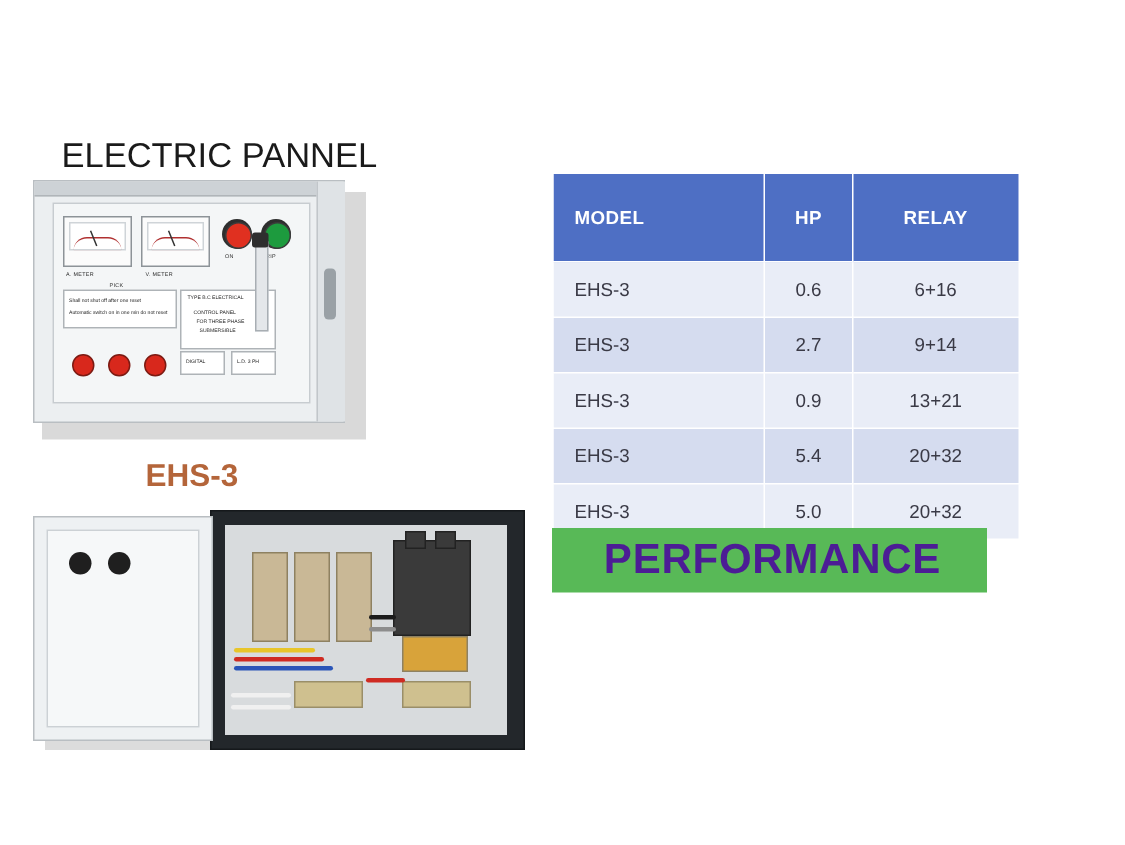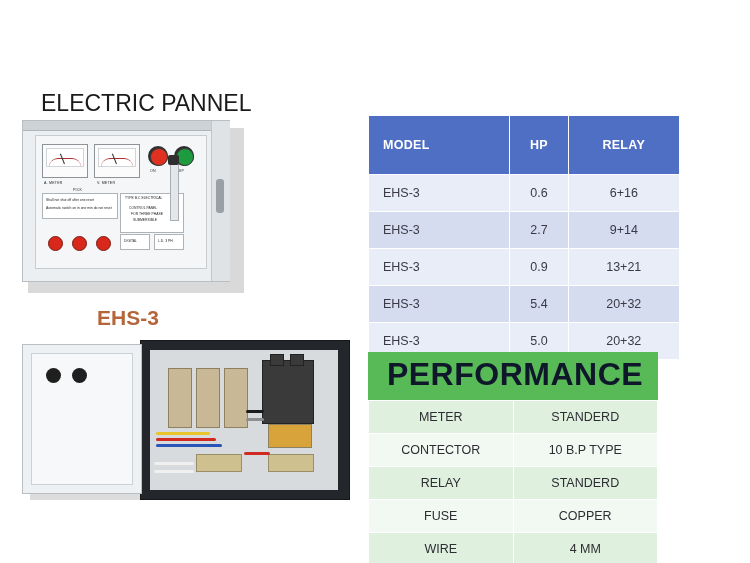--- a/index.html
+++ b/index.html
@@ -85,22 +85,22 @@
   
   .perf-wrap {
     position: absolute;
     left: 368px;
     top: 352px;
     width: 290px;
   }
   .perf-header {
     background: #5cb85c;
     background: #58b957;
-    color: #0f172a;
-    font-size: 32px;
+    color: #4c1d95;
+    font-size: 28px;
     font-weight: bold;
     text-align: center;
     padding: 6px 0 8px 4px;
     letter-spacing: 0.5px;
     line-height: 1.05;
   }
   .perf-table {
     width: 290px;
     border-collapse: collapse;
     font-size: 12.5px;
@@ -388,39 +388,15 @@
       <tr class="odd">
         <td class="col-model">EHS-3</td>
         <td>5.0</td>
         <td>20+32</td>
       </tr>
     </tbody>
   </table>
 
   <div class="perf-wrap">
     <div class="perf-header">PERFORMANCE</div>
-    <table class="perf-table">
-      <tbody>
-        <tr class="odd">
-          <td class="lbl">METER</td>
-          <td class="val">STANDERD</td>
-        </tr>
-        <tr class="even">
-          <td class="lbl">CONTECTOR</td>
-          <td class="val">10 B.P TYPE</td>
-        </tr>
-        <tr class="odd">
-          <td class="lbl">RELAY</td>
-          <td class="val">STANDERD</td>
-        </tr>
-        <tr class="even">
-          <td class="lbl">FUSE</td>
-          <td class="val">COPPER</td>
-        </tr>
-        <tr class="odd">
-          <td class="lbl">WIRE</td>
-          <td class="val">4 MM</td>
-        </tr>
-      </tbody>
-    </table>
   </div>
 
 </div>
 
 </body></html>

